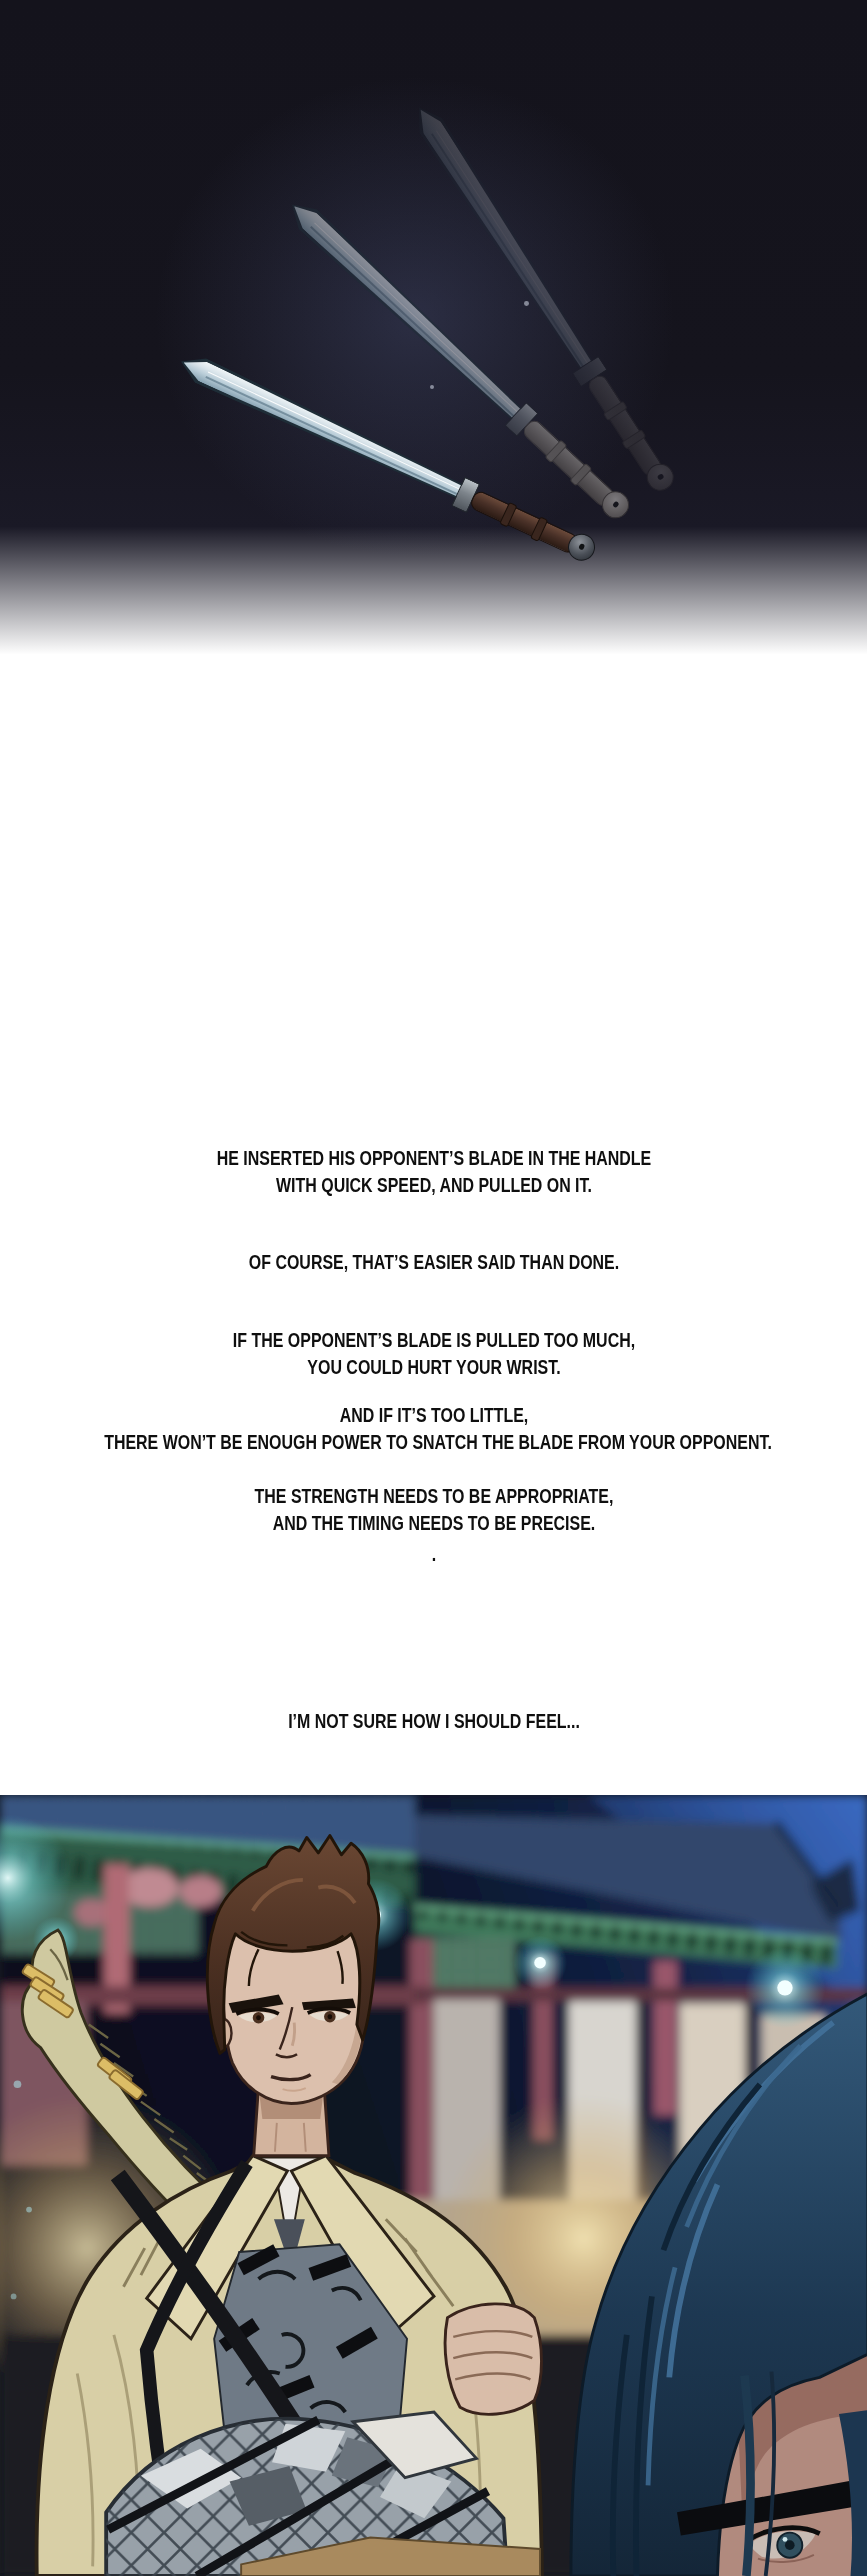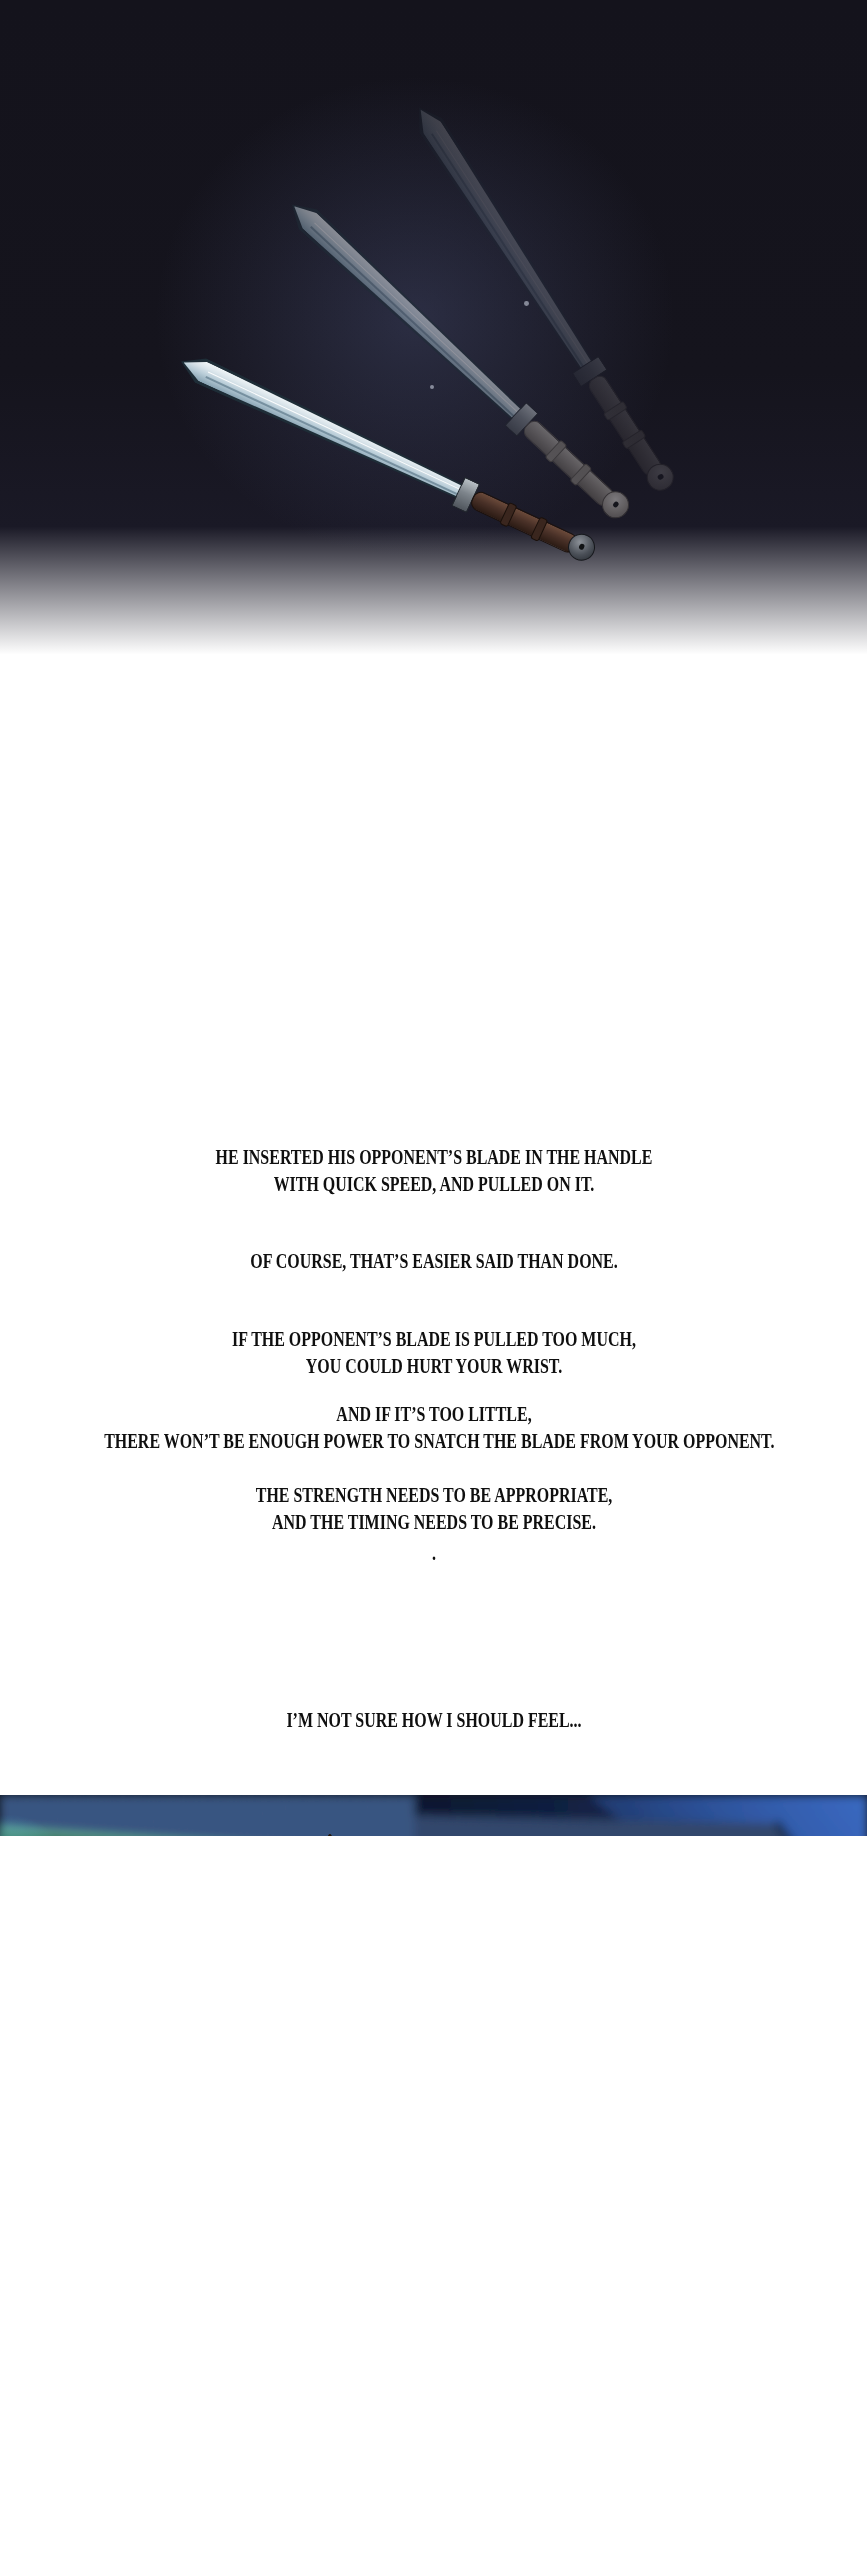--- a/index.html
+++ b/index.html
@@ -1,16 +1,16 @@
 <!DOCTYPE html>
 <html><head>
 <meta charset="utf-8">
 <style>
   html,body{margin:0;padding:0;background:#ffffff;}
-  .page{position:relative;width:868px;height:1836px;background:#ffffff;overflow:hidden;font-family:Liberation Serif, serif;}
+  .page{position:relative;width:868px;height:2576px;background:#ffffff;overflow:hidden;font-family:Liberation Sans, sans-serif;}
 
   
   .intro{position:absolute;left:0;top:0;width:868px;height:675px;
     background:linear-gradient(180deg,#14131c 0%,#15141d 55%,#1a1926 78%,rgba(26,25,38,0) 97%);}
   .halo{position:absolute;left:145px;top:67px;width:540px;height:501px;
     background:radial-gradient(ellipse at 50% 50%,rgba(95,105,155,.30) 0%,rgba(95,105,155,.12) 40%,rgba(95,105,155,0) 68%);}
   .speck{position:absolute;width:4.8px;height:4.8px;border-radius:50%;background:rgba(215,222,235,.55);}
   .speck.k1{left:524px;top:301px;}
   .speck.k2{left:430px;top:385px;width:3.9px;height:3.9px;}
 

